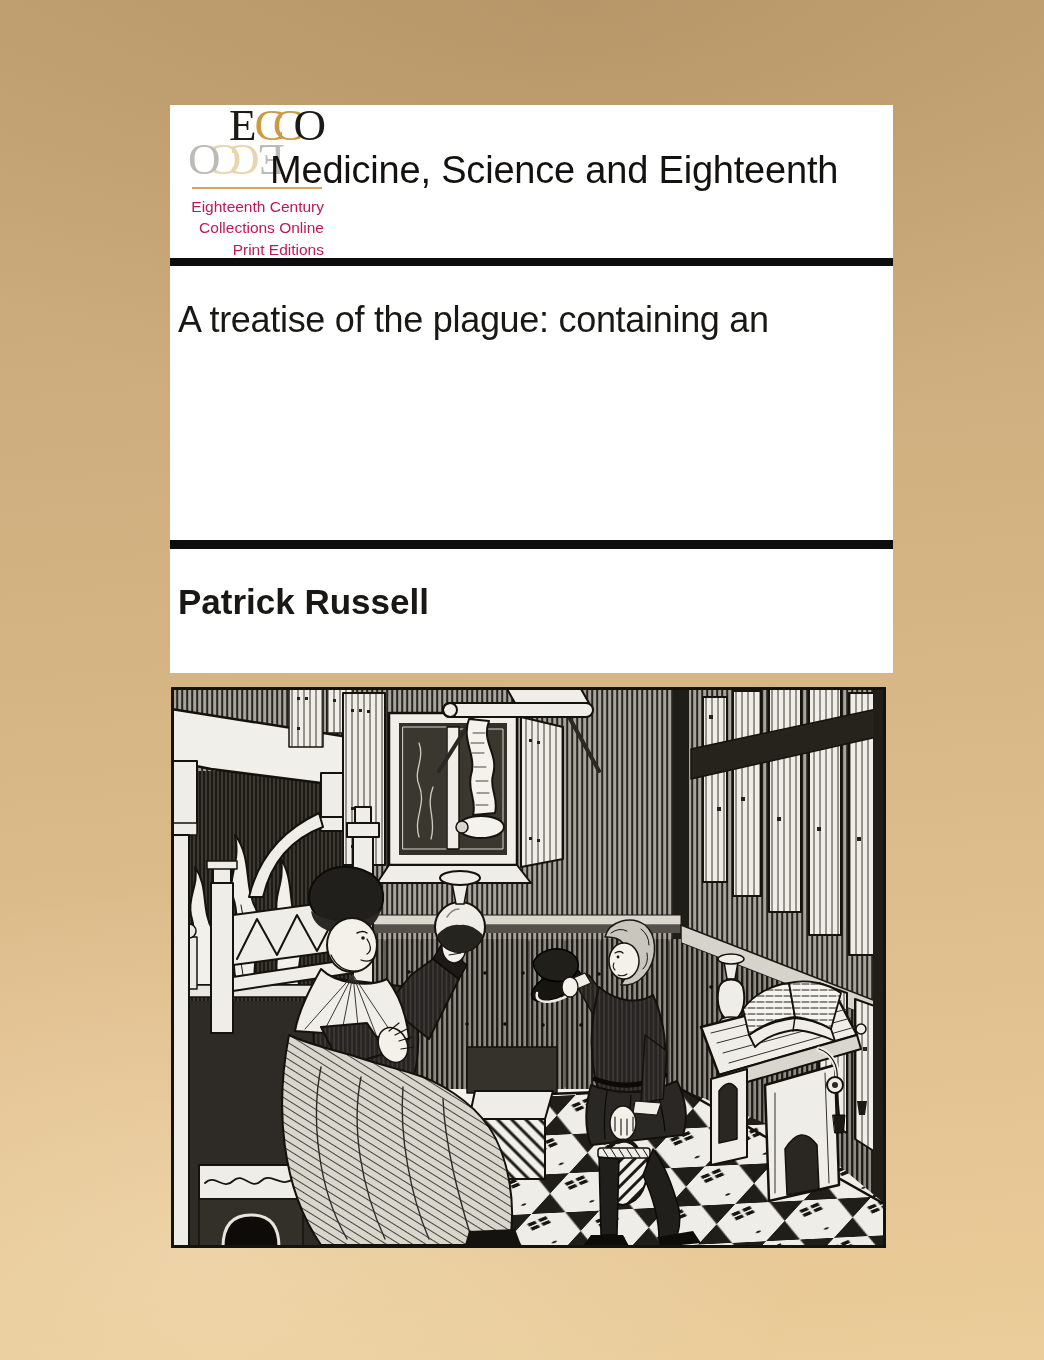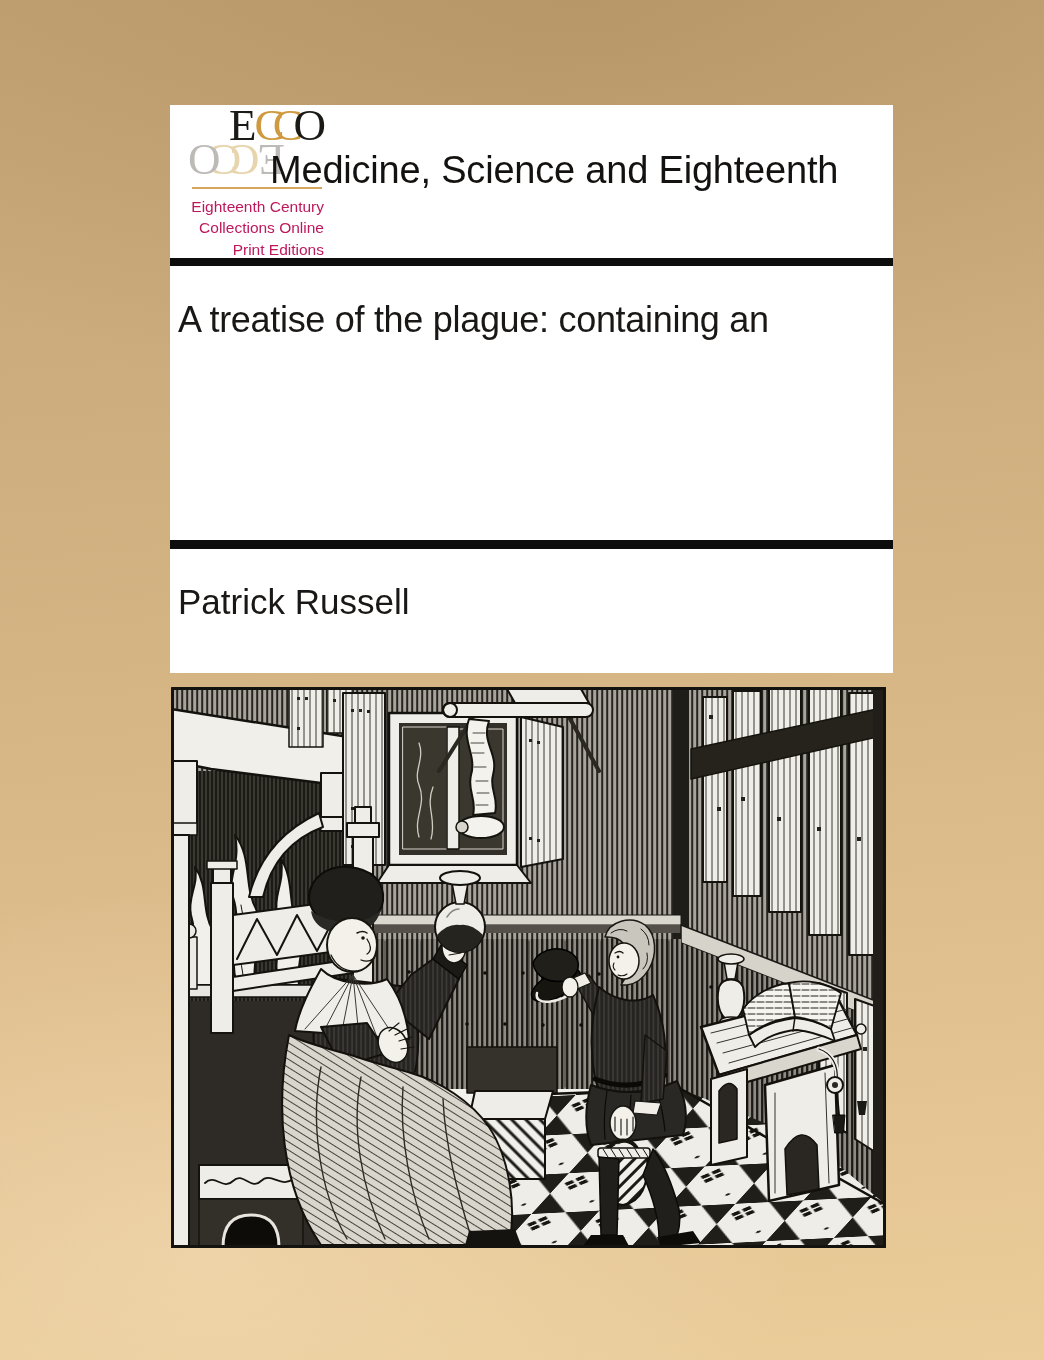--- a/index.html
+++ b/index.html
@@ -22,21 +22,21 @@
   .ecco.reflect{transform:rotate(180deg);margin-top:-7px;}
   .ecco.reflect .l-black{color:#bdbbb7;}
   .ecco.reflect .l-gold{color:#e7d5ae;}
   .gold-rule{height:2px;background:#d6a55e;margin:6px 2px 7px;}
   .tagline{font-family:Liberation Sans, sans-serif;font-size:15.5px;line-height:21.5px;color:#be185d;}
   
   .series{position:absolute;left:100px;top:44px;font-size:38px;letter-spacing:-.2px;color:#141210;white-space:nowrap;}
   .rule1{position:absolute;left:0;top:153px;width:100%;height:8px;background:#0d0d0d;}
   .titleblock{position:absolute;left:8px;top:179px;font-size:36px;line-height:38.8px;letter-spacing:-.3px;color:#1a1816;white-space:nowrap;margin-top:17px;}
   .rule2{position:absolute;left:0;top:435px;width:100%;height:9px;background:#0d0d0d;}
-  .author{position:absolute;left:8px;top:477px;font-size:35px;color:#1a1816;}
+  .author{position:absolute;left:8px;top:477px;font-size:35px;color:#1a1816;font-weight:bold;}
   
   .illus{position:absolute;left:171px;top:687px;width:715px;height:561px;}
   .illus svg{display:block;}
 </style>
 </head>
 <body>
 
 <div class="card">
 
   <div class="logo">

